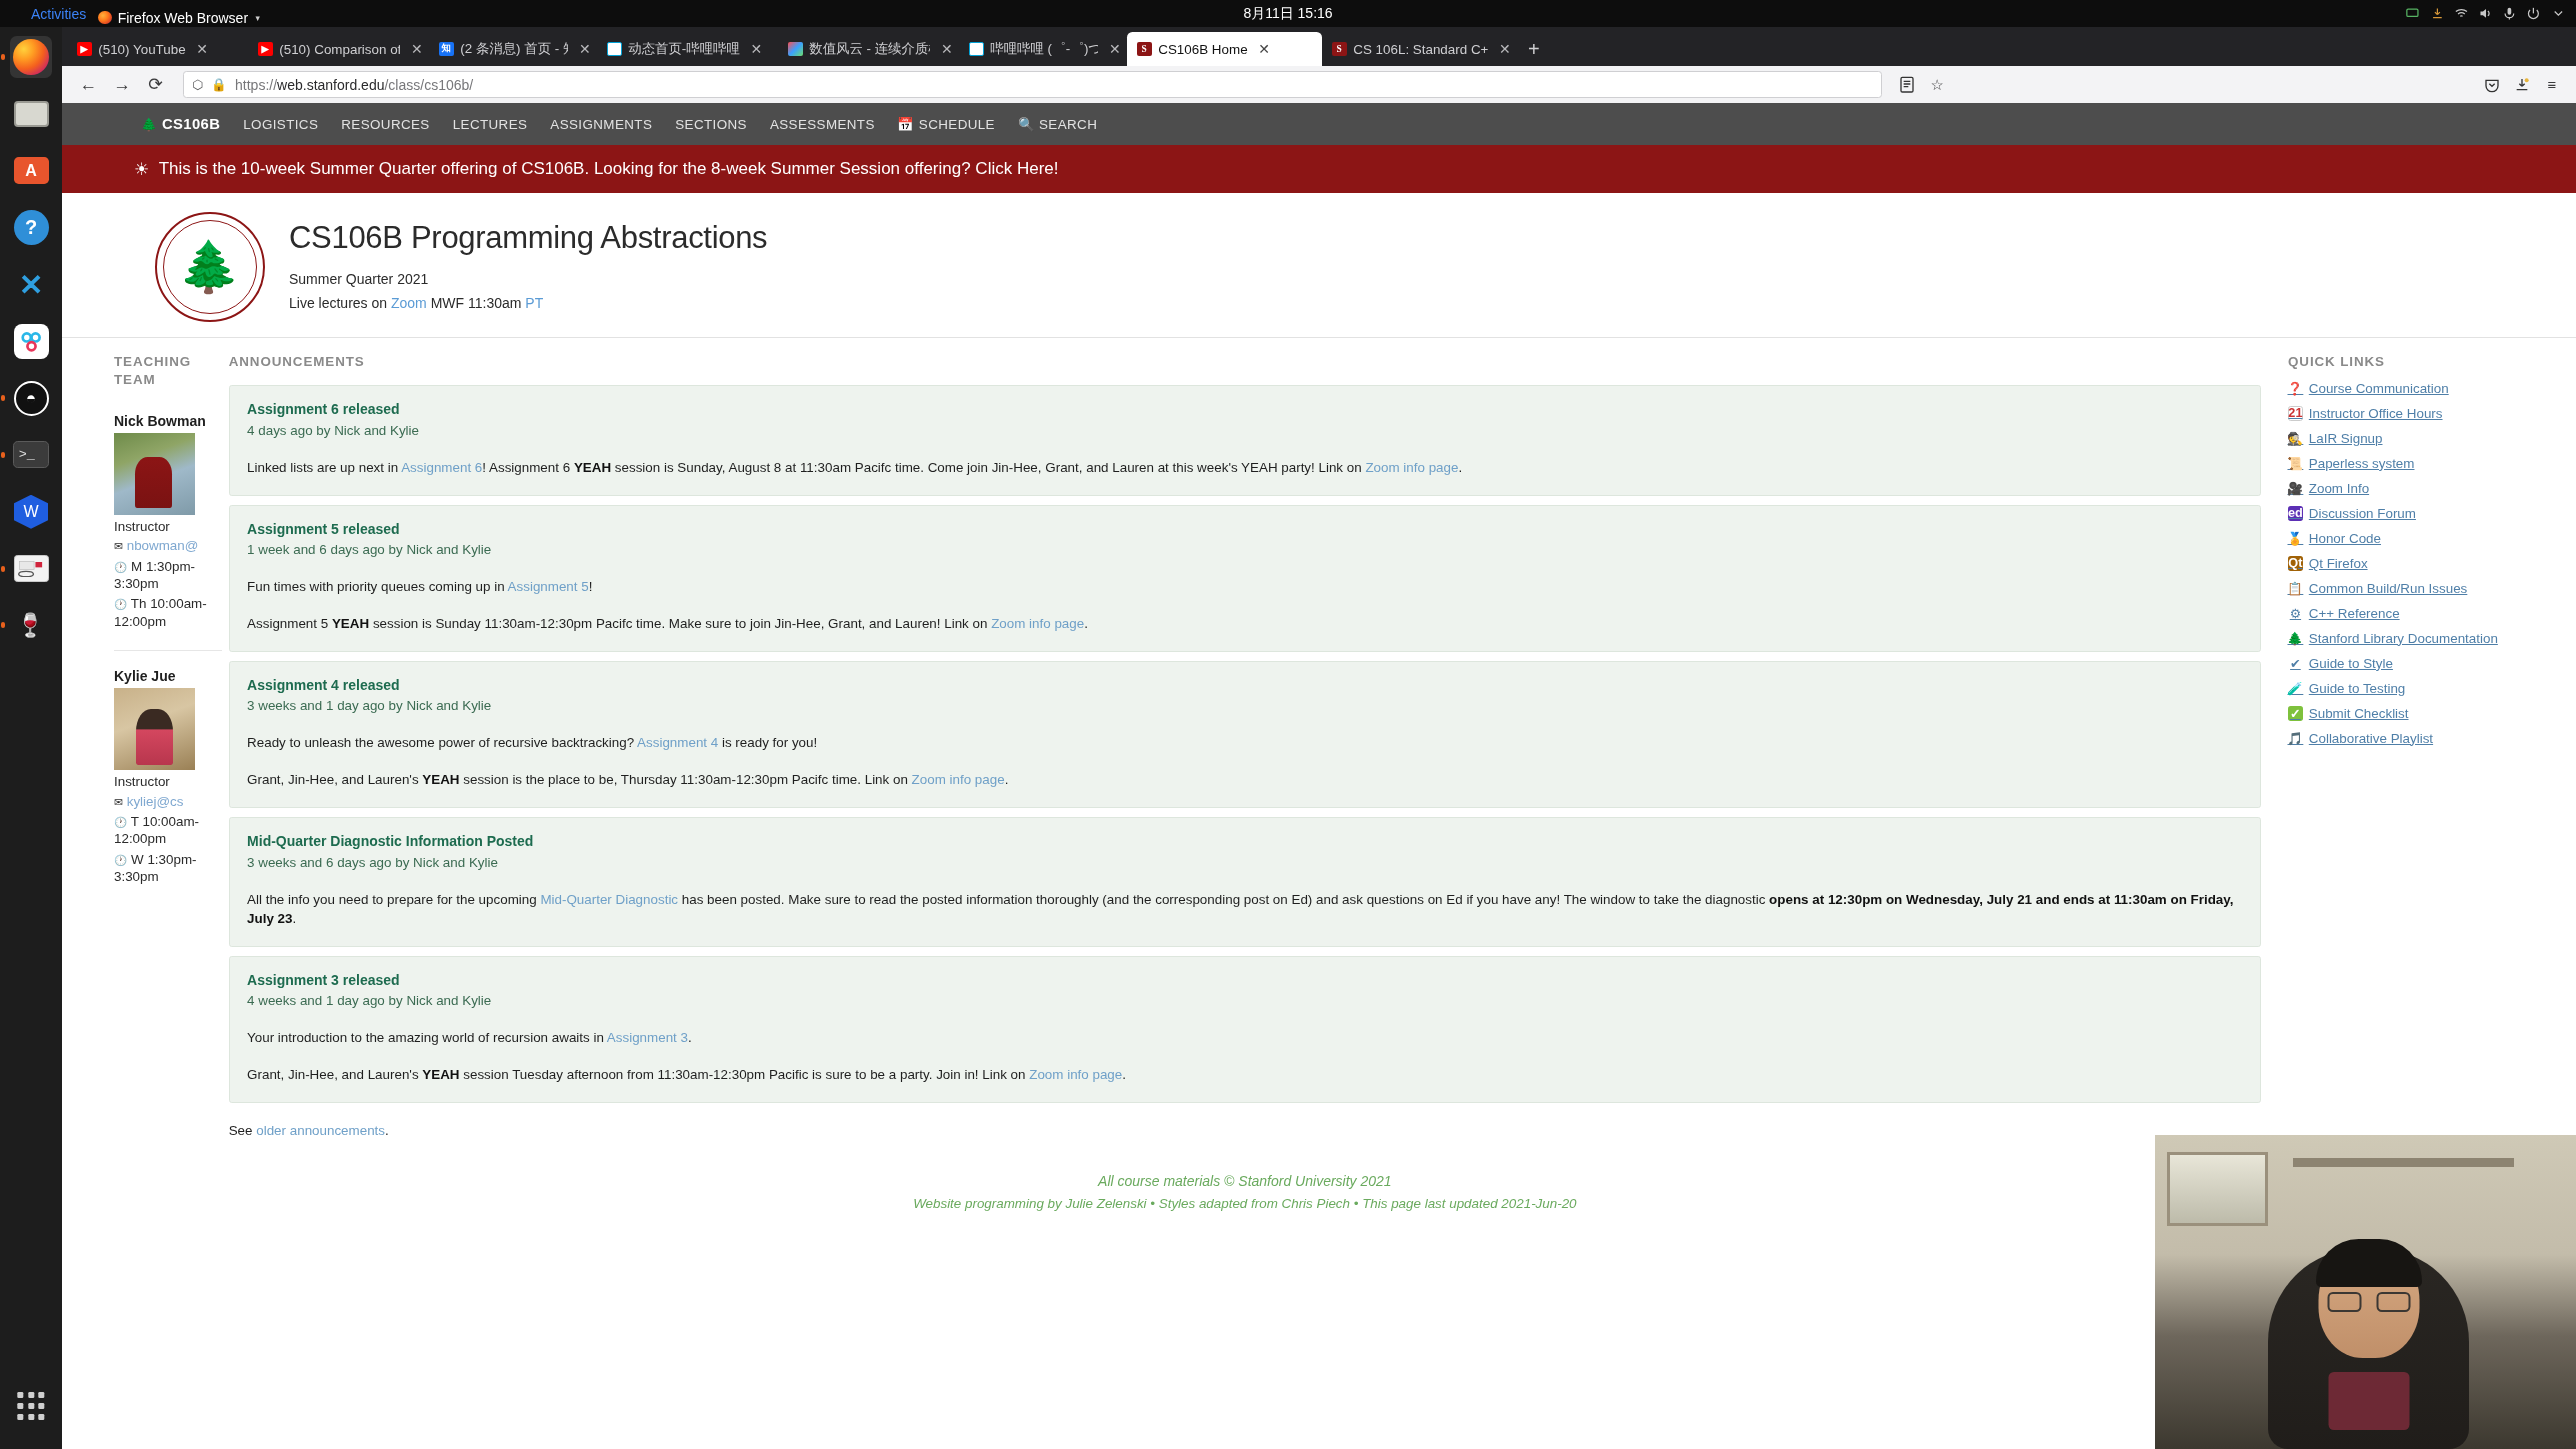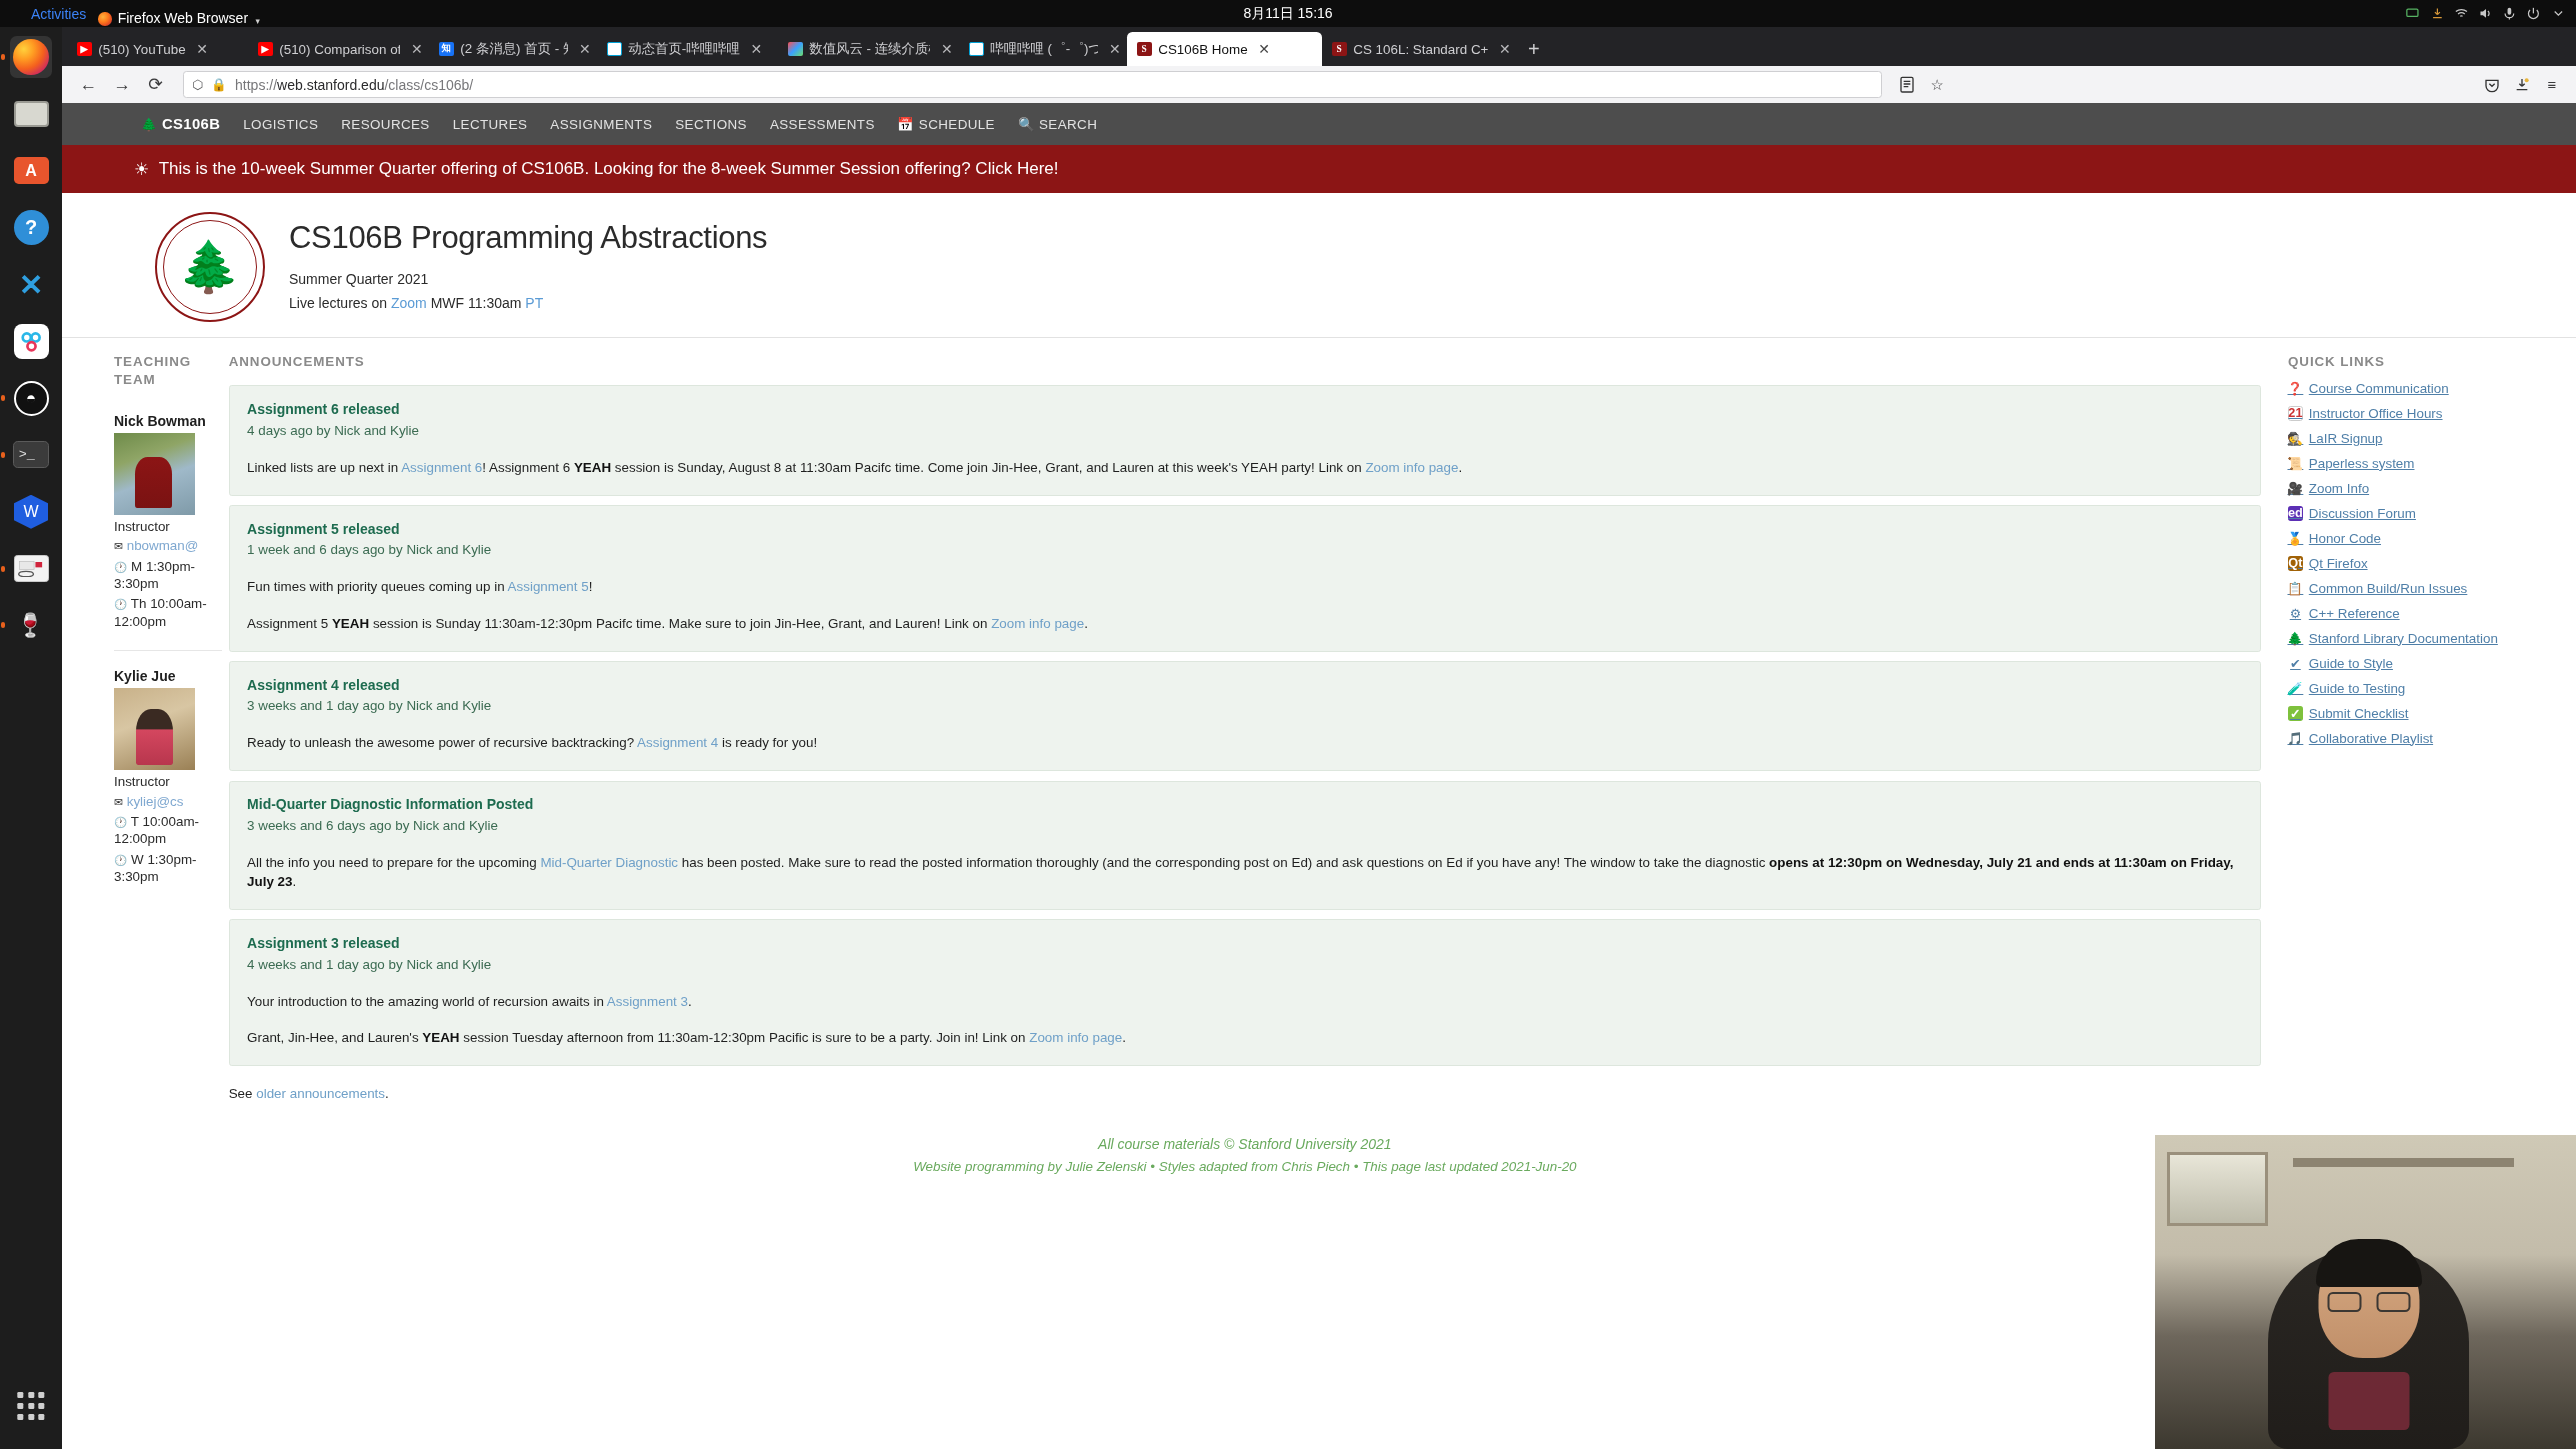--- a/index.html
+++ b/index.html
@@ -11,21 +11,21 @@
   }
 
   
   #gnome-bar {
     position: absolute; top: 0; left: 0; width: 2576px; height: 27px;
     background: #0d0d0d; color: #ffffff;
     display: flex; align-items: center;
     font-size: 14px;
   }
   #gnome-activities { padding: 0 12px 0 31px; color: #3b82f6; }
-  #gnome-app { display: flex; align-items: flex-end; gap: 6px; color: #ffffff; margin-top: 8px; }
+  #gnome-app { display: flex; align-items: center; gap: 6px; color: #ffffff; margin-top: 8px; }
   .ff-mini {
     width: 13.4px; height: 13.4px; border-radius: 50%;
     background: radial-gradient(circle at 35% 35%, #ffb13d 0%, #ff7b1c 40%, #e34a22 70%, #a02a6e 100%);
   }
   #gnome-caret { font-size: 8.7px; color: #cfcfcf; margin-left: 1.3px; }
   #gnome-clock {
     position: absolute; left: 50%; transform: translateX(-50%);
     font-size: 14px; color: #ffffff; white-space: nowrap;
   }
   #gnome-tray {
@@ -495,20 +495,21 @@
           <div class="ctitle">Assignment 5 released</div>
           <div class="cmeta">1 week and 6 days ago by Nick and Kylie</div>
           <div class="cbody">Fun times with priority queues coming up in <a href="#">Assignment 5</a>!</div>
           <div class="cbody">Assignment 5 <b>YEAH</b> session is Sunday 11:30am-12:30pm Pacifc time. Make sure to join Jin-Hee, Grant, and Lauren! Link on <a href="#">Zoom info page</a>.</div>
         </div>
 
         <div class="card">
           <div class="ctitle">Assignment 4 released</div>
           <div class="cmeta">3 weeks and 1 day ago by Nick and Kylie</div>
           <div class="cbody">Ready to unleash the awesome power of recursive backtracking? <a href="#">Assignment 4</a> is ready for you!</div>
+          <div class="cbody">Grant, Jin-Hee, and Lauren's <b>YEAH</b> session is the place to be, Thursday 11:30am-12:30pm Pacifc time. Link on <a href="#">Zoom info page</a>.</div>
         </div>
 
         <div class="card">
           <div class="ctitle">Mid-Quarter Diagnostic Information Posted</div>
           <div class="cmeta">3 weeks and 6 days ago by Nick and Kylie</div>
           <div class="cbody">All the info you need to prepare for the upcoming <a href="#">Mid-Quarter Diagnostic</a> has been posted. Make sure to read the posted information thoroughly (and the corresponding post on Ed) and ask questions on Ed if you have any! The window to take the diagnostic <b>opens at 12:30pm on Wednesday, July 21 and ends at 11:30am on Friday, July 23</b>.</div>
         </div>
 
         <div class="card">
           <div class="ctitle">Assignment 3 released</div>

